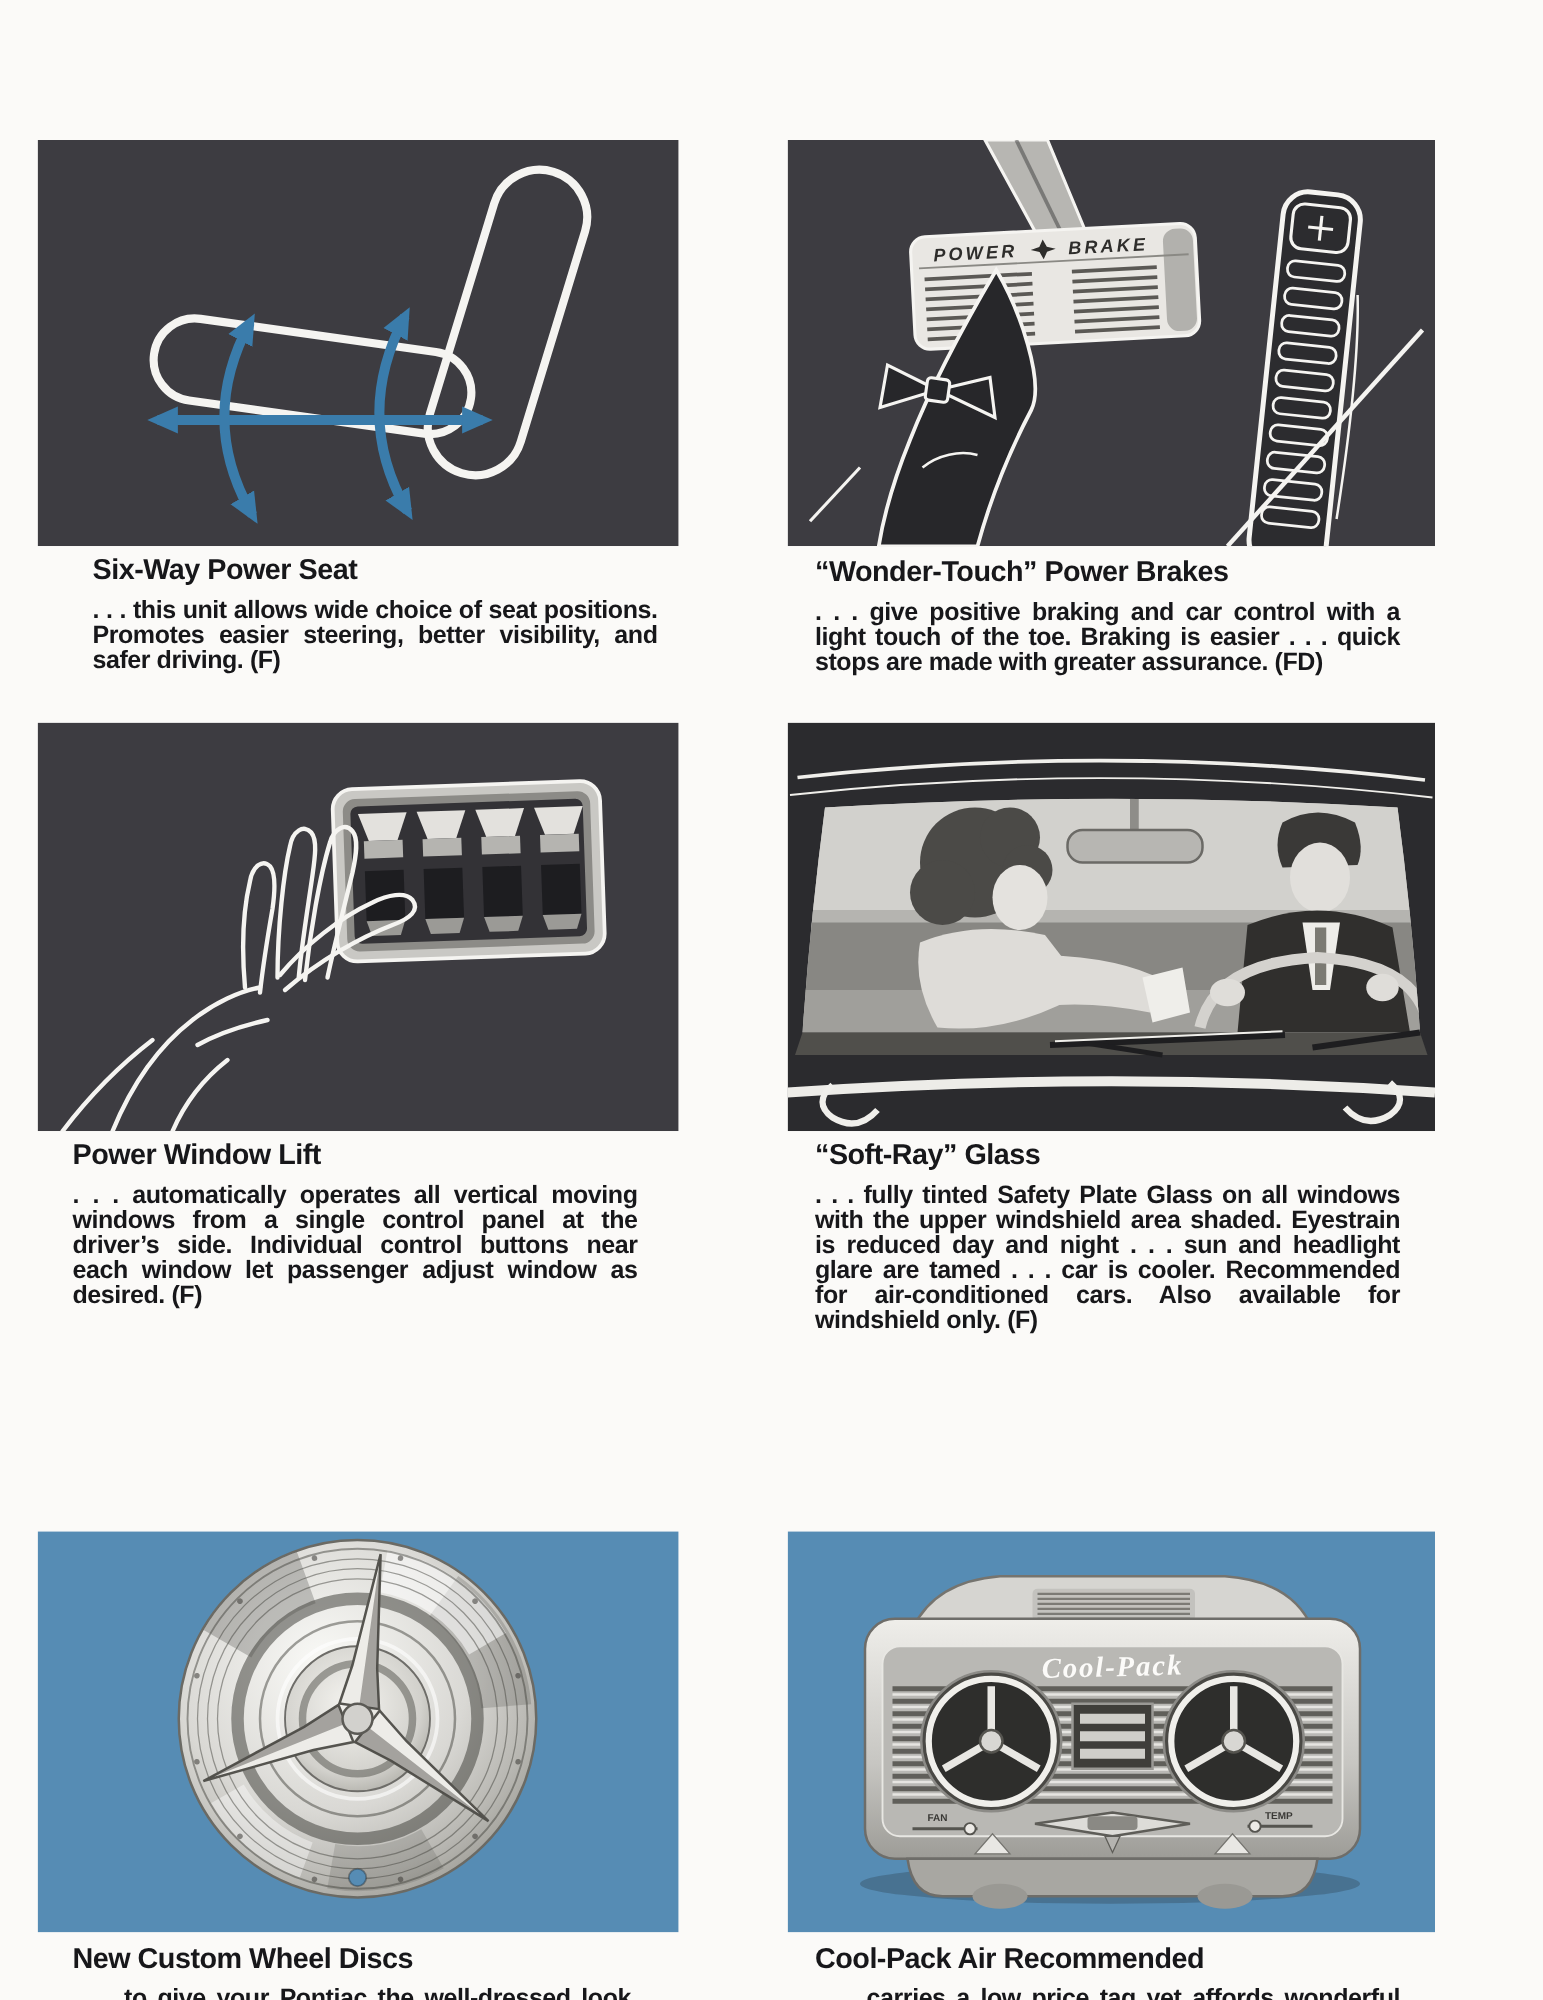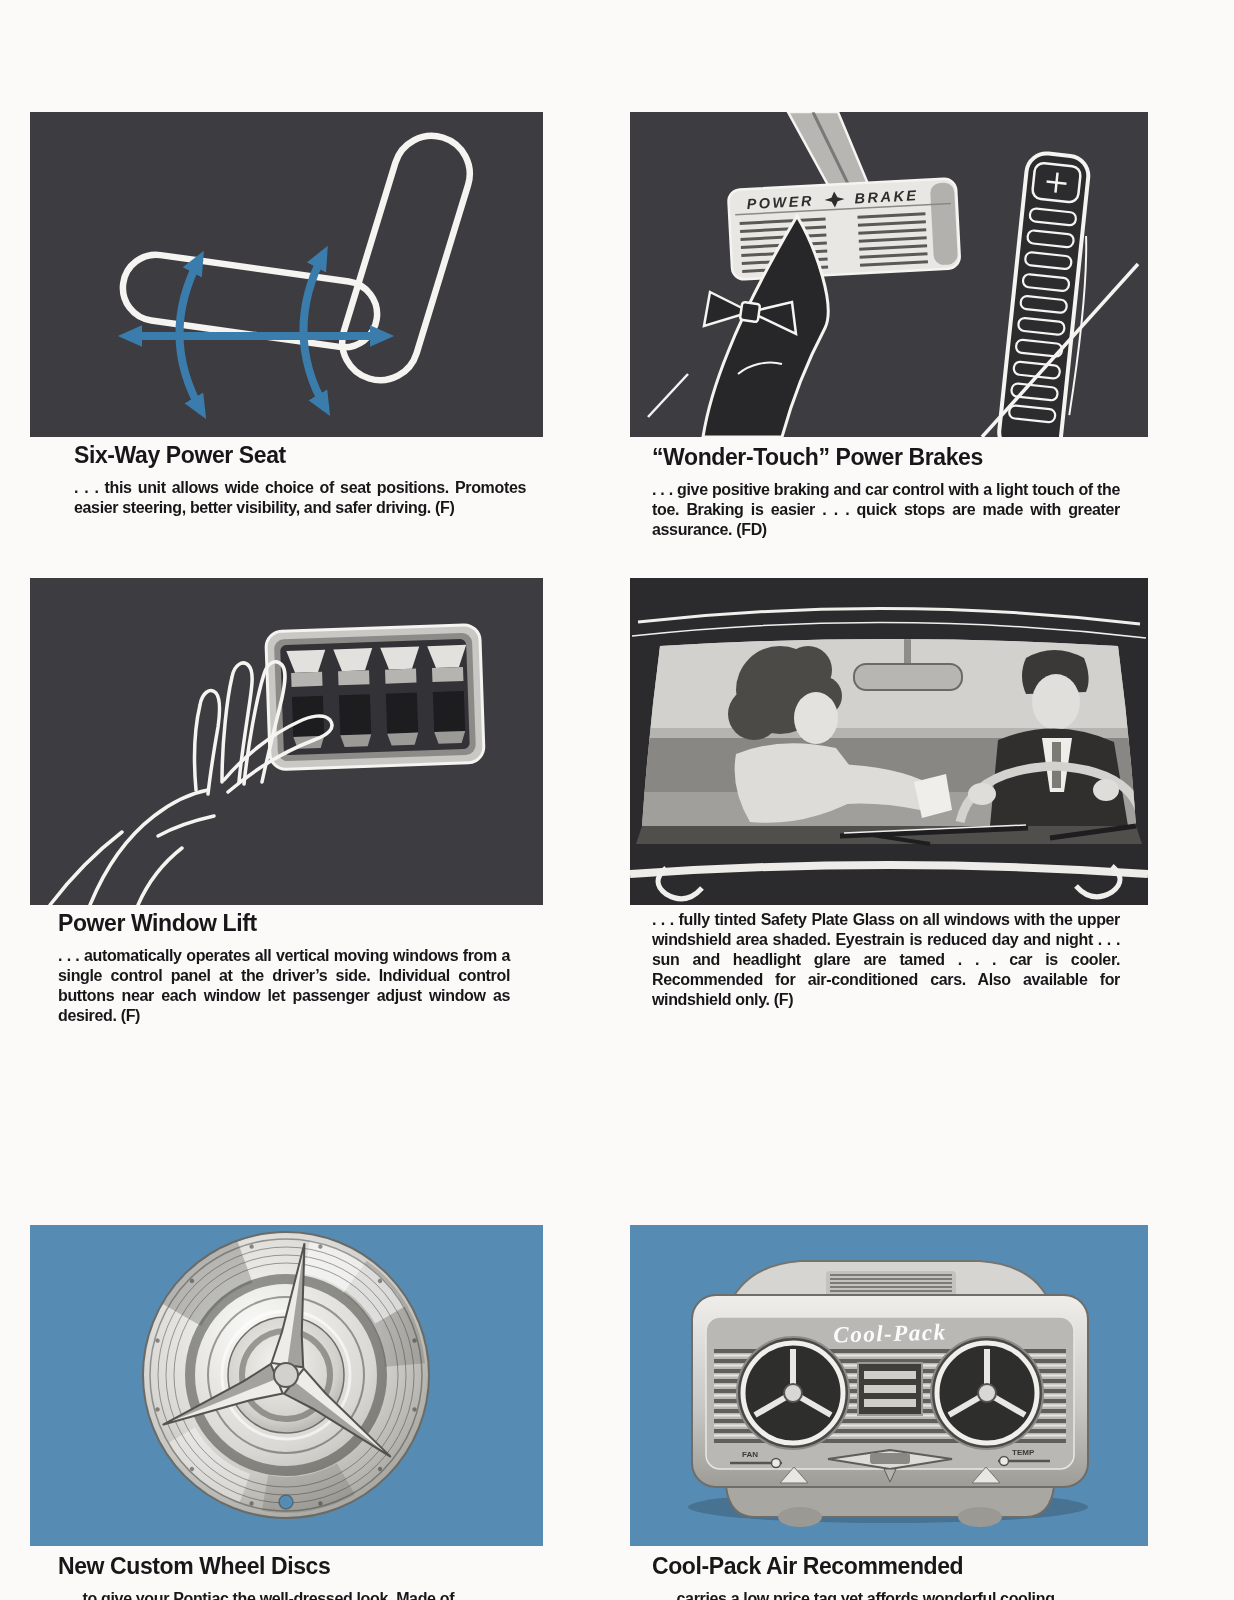--- a/index.html
+++ b/index.html
@@ -14,21 +14,21 @@
   #p5{left:30px;top:1225px;width:513px;height:321px;}
   #p6{left:630px;top:1225px;width:518px;height:321px;}
   .caption{position:absolute;}
   #c1{left:58px;top:442px;width:452px;margin-left:16px;}
   #c2{left:652px;top:444px;width:468px;}
   #c3{left:58px;top:910px;width:452px;}
   #c4{left:652px;top:910px;width:468px;}
   #c5{left:58px;top:1553px;width:452px;}
   #c6{left:652px;top:1553px;width:468px;}
   .caption h3{margin:0 0 9px 0;font-size:23px;font-weight:bold;letter-spacing:-0.4px;}
-  .caption p{margin:0;font-size:16px;line-height:20px;font-weight:bold;
+  .caption p{margin:0;font-size:20px;line-height:20px;font-weight:bold;
              letter-spacing:-0.35px;text-align:justify;}
   .bg-dark{fill:#3d3c41;fill:var(--panel-dark,#3d3c41);}
   .bg-blue{fill:#568cb4;fill:var(--panel-blue,#568cb4);}
   .art{stroke:#f5f4f1;fill:none;stroke-linejoin:round;}
   .arrow{stroke:#3a7cab;stroke:var(--arrow-blue,#3a7cab);fill:none;}
   .arrowhead{fill:#3a7cab;fill:var(--arrow-blue,#3a7cab);}
   .pedal-text{font-family:"Liberation Sans",sans-serif;font-weight:bold;font-style:italic;
               font-size:14.5px;letter-spacing:2.5px;fill:#2e2d2b;}
   .script-text{font-family:"Liberation Serif",serif;font-weight:bold;font-style:italic;
                font-size:23px;letter-spacing:1.5px;fill:#fcfbf9;}
@@ -386,20 +386,21 @@
   </div>
   <div class="caption" id="c3">
     <h3>Power Window Lift</h3>
     <p><span>. . . automatically operates all vertical moving windows from a single control panel at the driver’s side. Individual control buttons near each window let passenger adjust window as desired.</span> <b>(F)</b></p>
   </div>
   <div class="caption" id="c2">
     <h3>“Wonder-Touch” Power Brakes</h3>
     <p><span>. . . give positive braking and car control with a light touch of the toe. Braking is easier . . . quick stops are made with greater assurance.</span> <b>(FD)</b></p>
   </div>
   <div class="caption" id="c4">
+    <h3>“Soft-Ray” Glass</h3>
     <p><span>. . . fully tinted Safety Plate Glass on all windows with the upper windshield area shaded. Eyestrain is reduced day and night . . . sun and headlight glare are tamed . . . car is cooler. Recommended for air-conditioned cars. Also available for windshield only.</span> <b>(F)</b></p>
   </div>
   <div class="caption" id="c5">
     <h3>New Custom Wheel Discs</h3>
     <p><span>. . . to give your Pontiac the well-dressed look. Made of</span> <b></b></p>
   </div>
   <div class="caption" id="c6">
     <h3>Cool-Pack Air Recommended</h3>
     <p><span>. . . carries a low price tag yet affords wonderful cooling</span> <b></b></p>
   </div>

